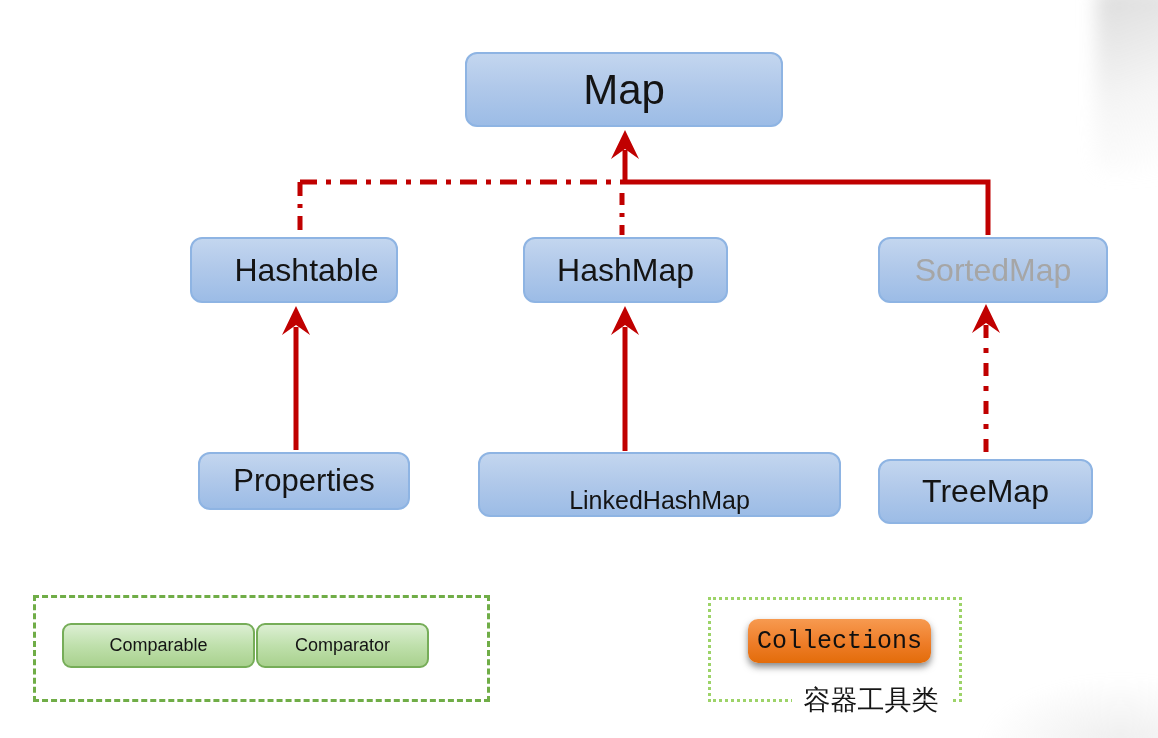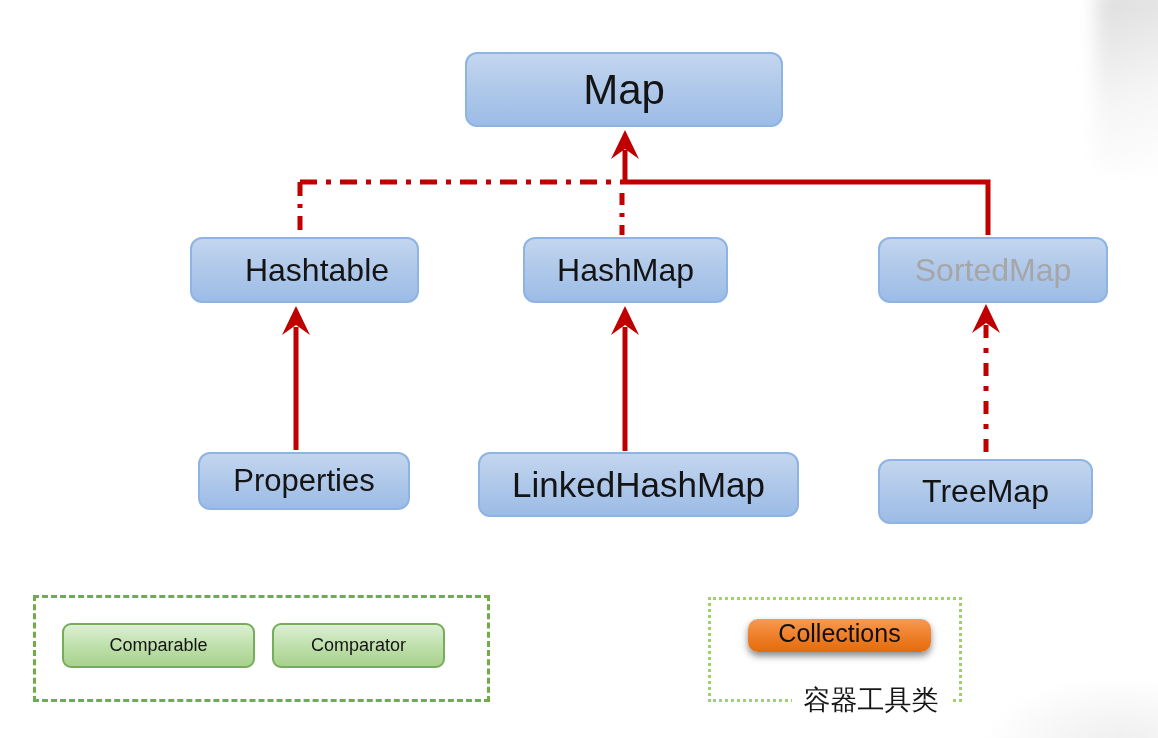--- a/index.html
+++ b/index.html
@@ -8,51 +8,51 @@
     font-family:"Liberation Sans",sans-serif;
   }
   
   .node{
     position:absolute;display:flex;align-items:center;justify-content:center;
     background:linear-gradient(to bottom,#c3d6ef 0%,#b1c9ea 45%,#9cbce6 100%);
     border:2px solid #8eb4e3;border-radius:12px;color:#141414;
     box-sizing:border-box;
   }
   .node-map          {left:465px;top:52px;width:318px;height:75px;font-size:42px;border-radius:12px;}
-  .node-hashtable    {left:190px;top:237px;width:229px;height:66px;font-size:32px;padding-left:25px;}
+  .node-hashtable    {left:190px;top:237px;width:208px;height:66px;font-size:32px;padding-left:25px;}
   .node-hashmap      {left:523px;top:237px;width:205px;height:66px;font-size:32px;}
   .node-sortedmap    {left:878px;top:237px;width:230px;height:66px;font-size:32px;color:#a6a6a6;}
   .node-properties   {left:198px;top:452px;width:212px;height:58px;font-size:31px;}
-  .node-linkedhashmap{left:478px;top:452px;width:321px;height:65px;font-size:35px;}
+  .node-linkedhashmap{left:478px;top:452px;width:363px;height:65px;font-size:25px;align-items:flex-end;}
   .node-treemap      {left:878px;top:459px;width:215px;height:65px;font-size:32px;}
   
   #edges{position:absolute;left:0;top:0;width:1158px;height:738px;pointer-events:none;}
   
   .legend-sorting{
     position:absolute;left:33px;top:595px;width:457px;height:107px;
     border:3px dashed #70ad47;box-sizing:border-box;
   }
   .legend-utility{
     position:absolute;left:708px;top:597px;width:254px;height:105px;
     border:3px dotted #9dd368;box-sizing:border-box;
   }
   .gbox{
     position:absolute;display:flex;align-items:center;justify-content:center;
     background:linear-gradient(to bottom,#dcefd3 0%,#bfe0ac 50%,#a9d18e 100%);
     border:2px solid #76ad58;border-radius:9px;color:#141414;font-size:18px;
     box-sizing:border-box;
   }
   .gbox-comparable{left:62px;top:623px;width:193px;height:45px;}
-  .gbox-comparator{left:272px;top:623px;width:173px;height:45px;text-align:right;}
+  .gbox-comparator{left:256px;top:623px;width:173px;height:45px;text-align:right;}
   .obox{
-    position:absolute;display:flex;align-items:flex-start;justify-content:center;
-    left:748px;top:619px;width:183px;height:33px;
+    position:absolute;display:flex;align-items:center;justify-content:center;
+    left:748px;top:619px;width:183px;height:44px;
     background:linear-gradient(to bottom,#f79a50 0%,#ee7d28 55%,#e36c0a 100%);
     border-radius:10px;color:#101010;font-size:25px;
-    box-shadow:0 4px 7px rgba(40,40,40,0.55);box-sizing:border-box;
+    box-shadow:0 4px 7px rgba(40,40,40,0.55);box-sizing:border-box;font-family:Liberation Mono, monospace;
   }
   .caption{
     position:absolute;text-align:center;color:#161616;font-size:27px;
     font-family:"Liberation Serif","DejaVu Serif",serif;
     background:#ffffff;padding:0 4px;line-height:1.15;
   }
   .caption-sorting{left:163px;top:688px;width:214px;}
   .caption-utility{left:792px;top:685px;width:150px;}
   
   .artifact-tr{

